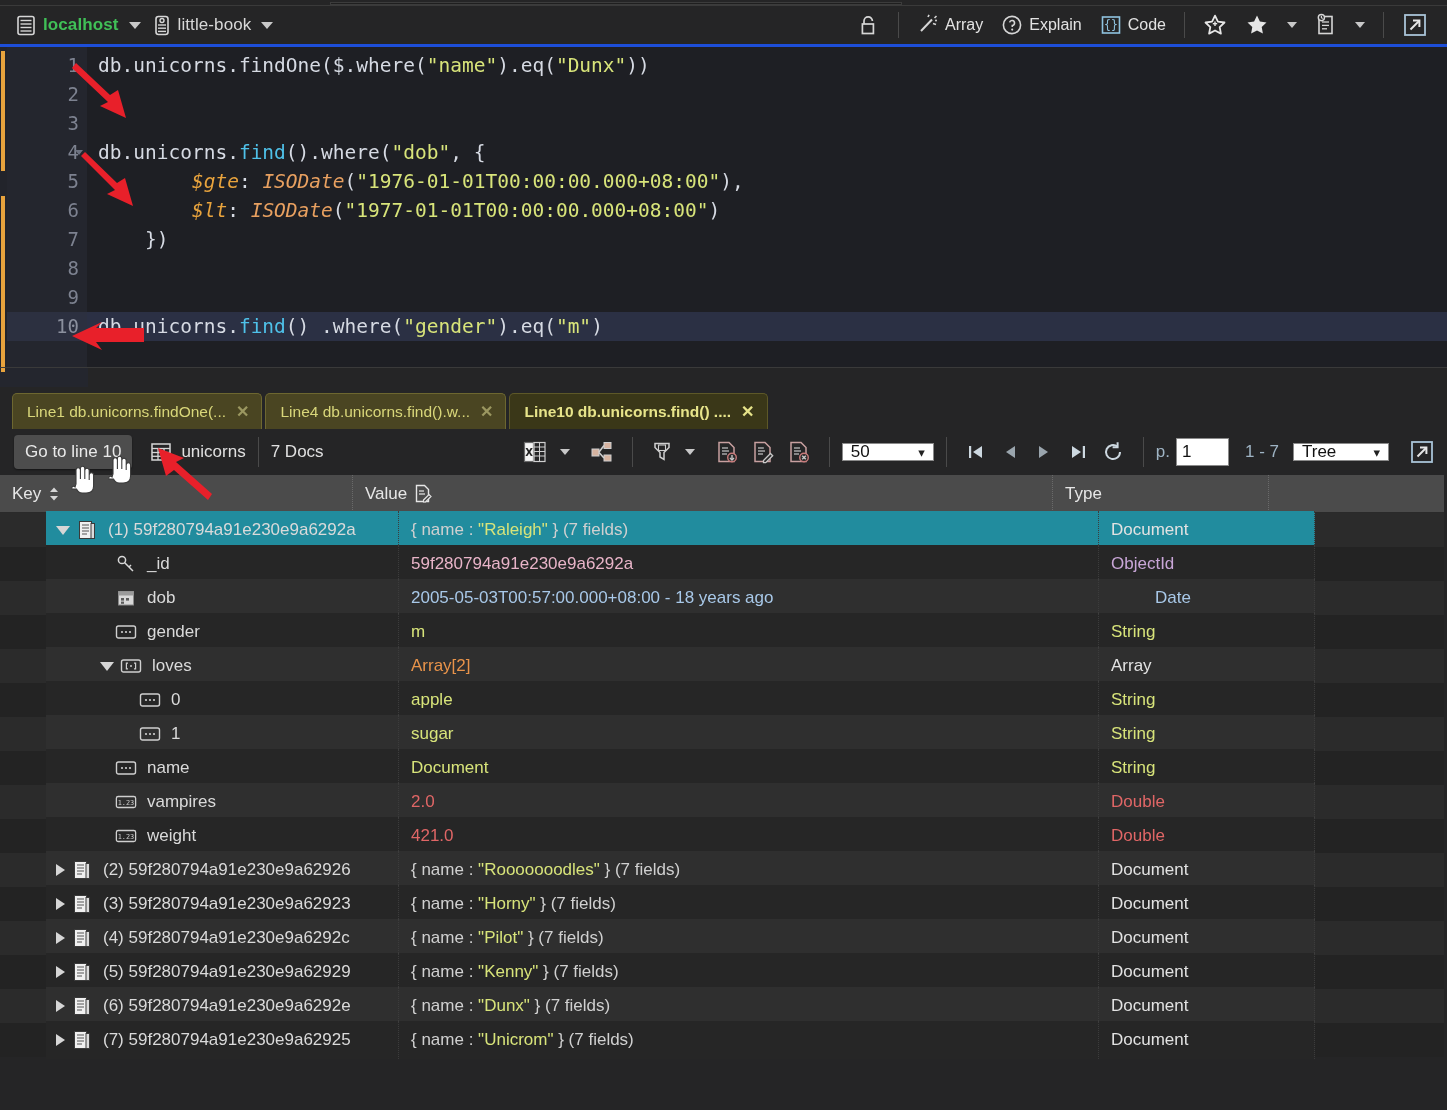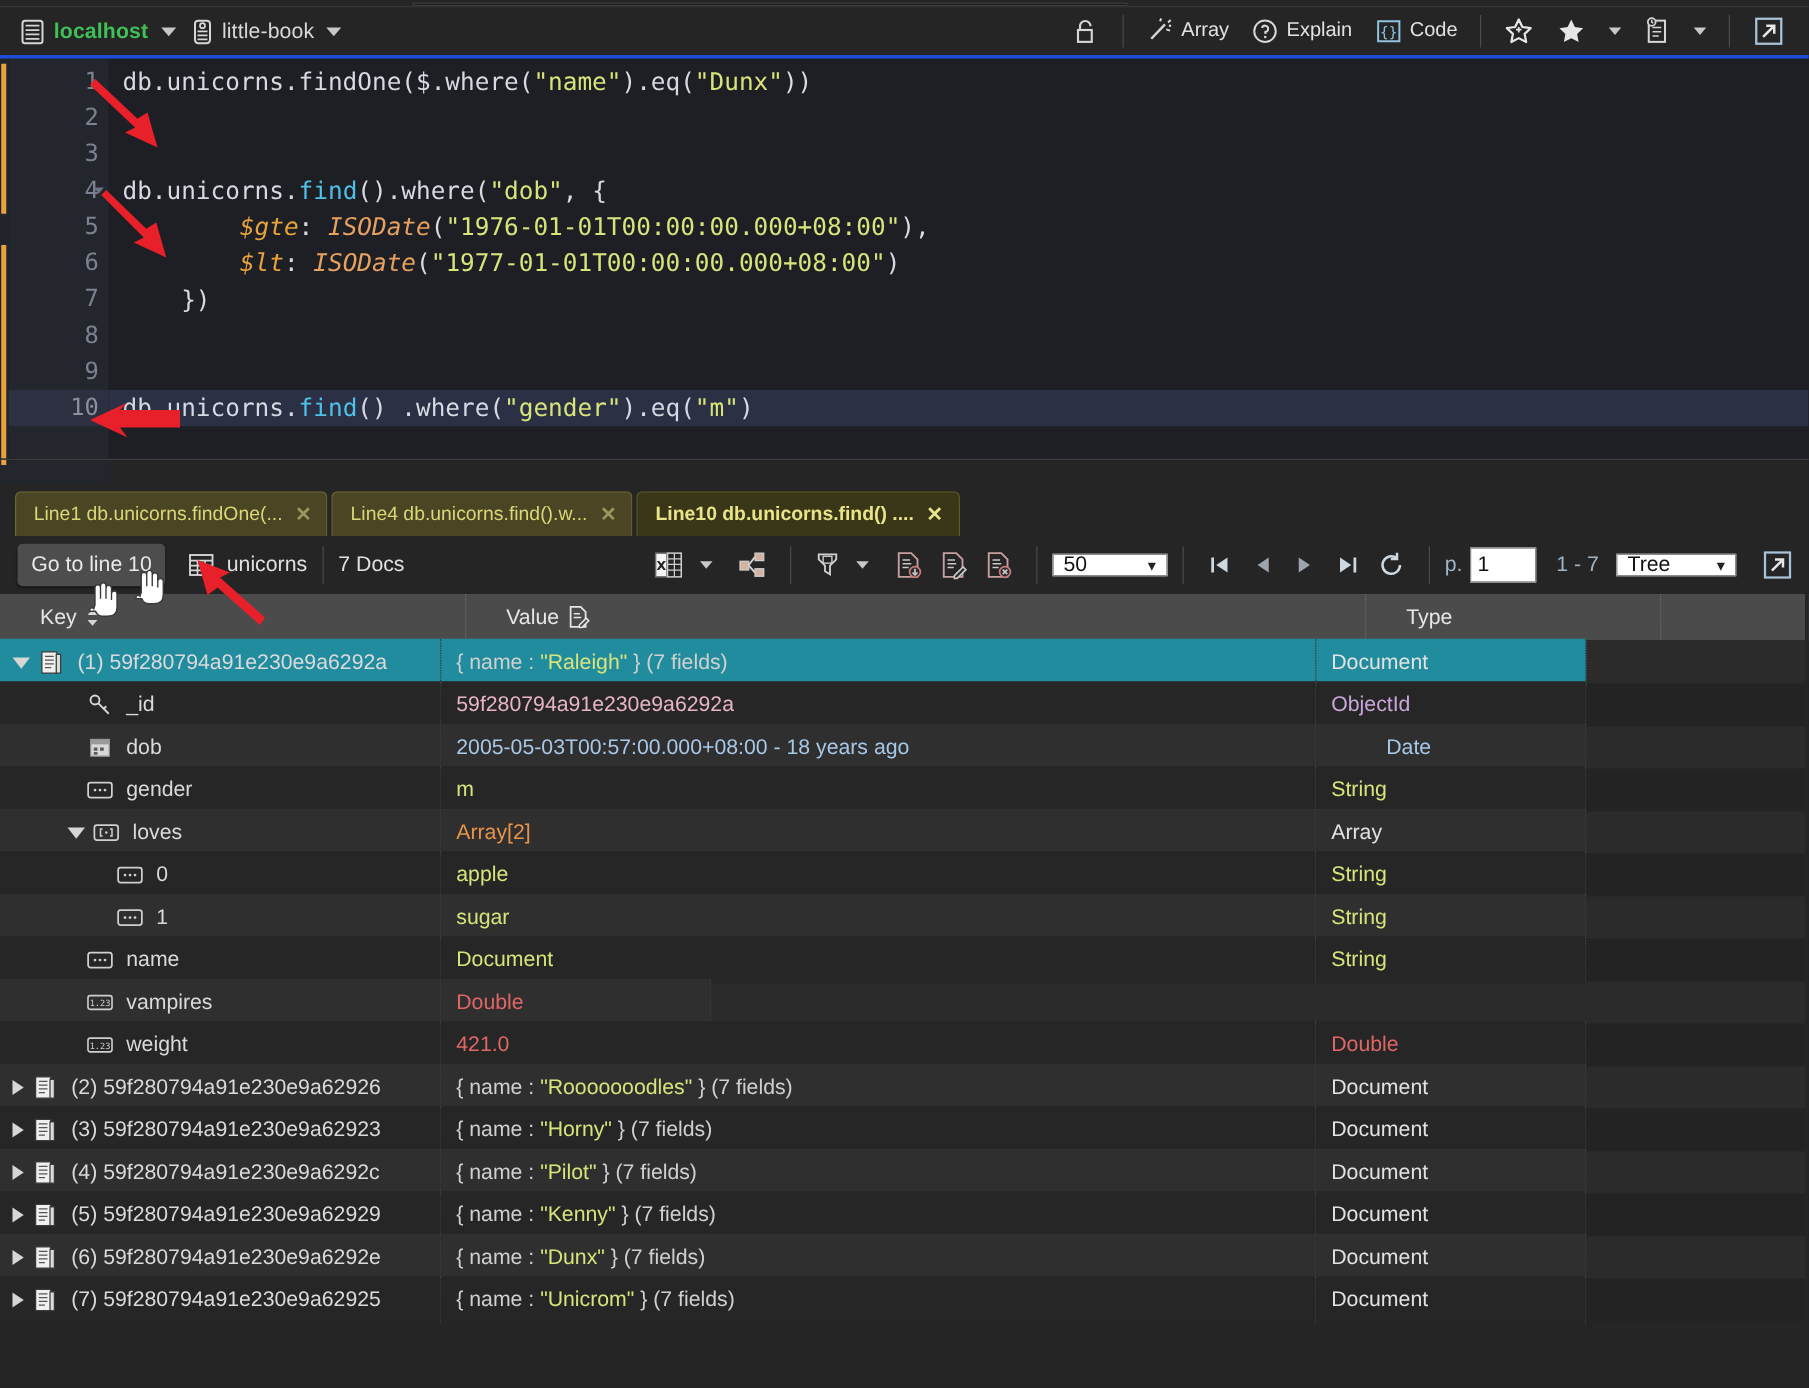--- a/index.html
+++ b/index.html
@@ -99,27 +99,27 @@
   .page-num { background: #fff; color: #111; font-size: 17px; border: 1px solid #8a8a8a;
               height: 28px; width: 53px; display: flex; align-items: center; padding: 0 5px; }
   .p-label { color: #9fb4c4; font-size: 17px; margin-right: 6px; }
   .range-label { color: #9fb4c4; font-size: 17px; margin: 0 14px 0 16px; }
 
   
   .tablewrap { flex: 1; background: #252526; overflow: hidden; position: relative; }
   .thead { display: flex; height: 38px; background: #4b4b4b; align-items: center;
            border-bottom: 1px solid #2a2a2a; }
   .th { color: #e6e6e6; font-size: 17px; display: flex; align-items: center; gap: 7px;
-        height: 100%; padding: 0 12px; border-right: 1px dotted #6a6a6a; margin-left: 20px; }
+        height: 100%; padding: 0 12px; border-right: 1px dotted #6a6a6a; }
   .th.key { width: 353px; }
   .th.val { width: 700px; }
   .th.type { width: 216px; }
   .th.last { flex: 1; border-right: none; }
 
-  .row { display: flex; height: 34px; align-items: center; }
+  .row { display: flex; height: 34px; align-items: center; padding-left: 46px; }
   .row.odd { background: #2b2b2b; }
   .row.even { background: #232323; }
   .row.selected .cell { background: #218c9e; }
   .cell { height: 38px; display: flex; align-items: center; font-size: 17px;
           padding: 0 0 0 12px; border-right: 1px dotted #3c3c3c; overflow: hidden; white-space: nowrap; }
   .cell.key { width: 353px; color: #dadada; gap: 6px; }
   .cell.val { width: 700px; }
   .cell.type { width: 216px; }
   .cell.last { flex: 1; border-right: none; }
   .row.odd .cell.type, .row.odd .cell.key, .row.odd .cell.val { background: #2f2f2f; }
@@ -707,20 +707,23 @@
           <div class="cell key indent1">
             <span class="tri spacer"></span>
             <span class="ficon">
               <svg width="24" height="16" viewBox="0 0 24 16">
                 <rect x="1.5" y="2" width="21" height="12" rx="2" fill="none" stroke="#cfcfcf" stroke-width="1.4"></rect>
                 <text x="12" y="11.5" font-size="7.5" font-family="DejaVu Sans Mono, monospace" fill="#cfcfcf" text-anchor="middle">1.23</text>
               </svg>
             </span>
             <span style="margin-left: 4px;">vampires</span>
           </div>
+          <div class="cell val">
+            <span class="v-num">2.0</span>
+          </div>
           <div class="cell type">
             <span class="t-num">Double</span>
           </div>
           <div class="cell last"></div>
         </div>
         <div class="row even">
           <div class="cell key indent1">
             <span class="tri spacer"></span>
             <span class="ficon">
               <svg width="24" height="16" viewBox="0 0 24 16">

